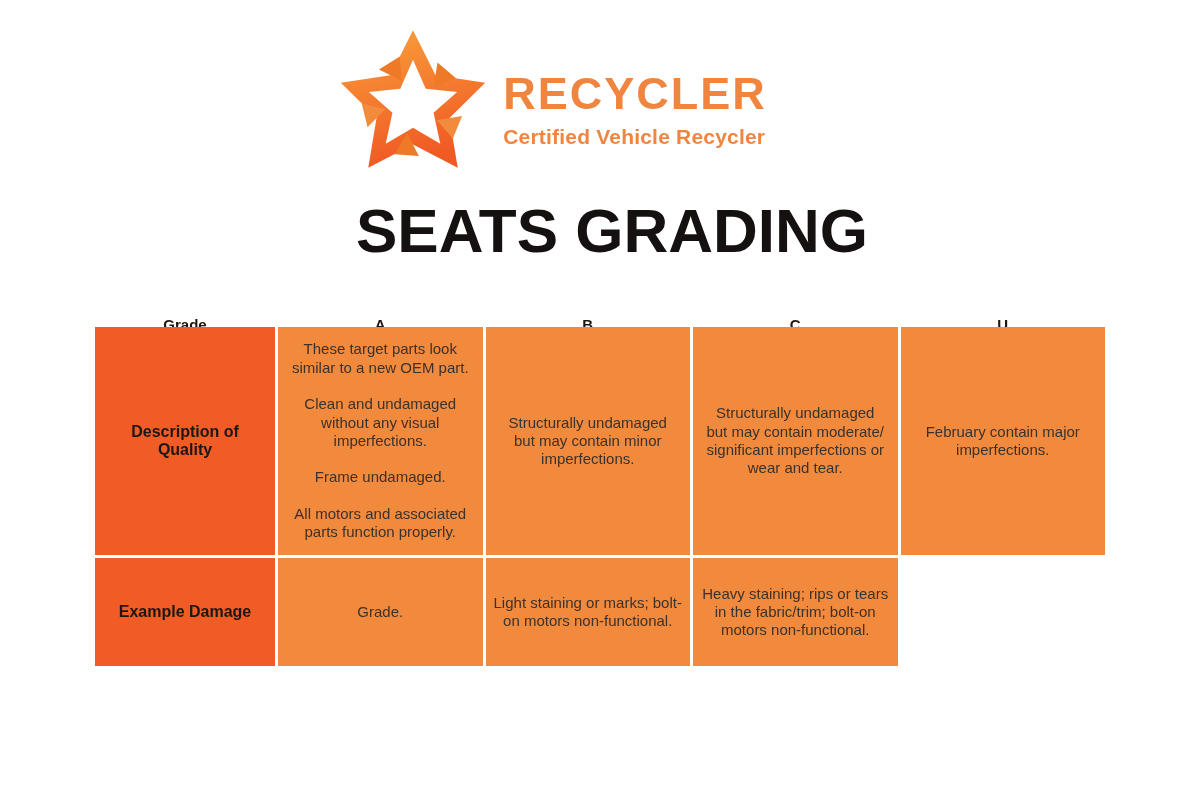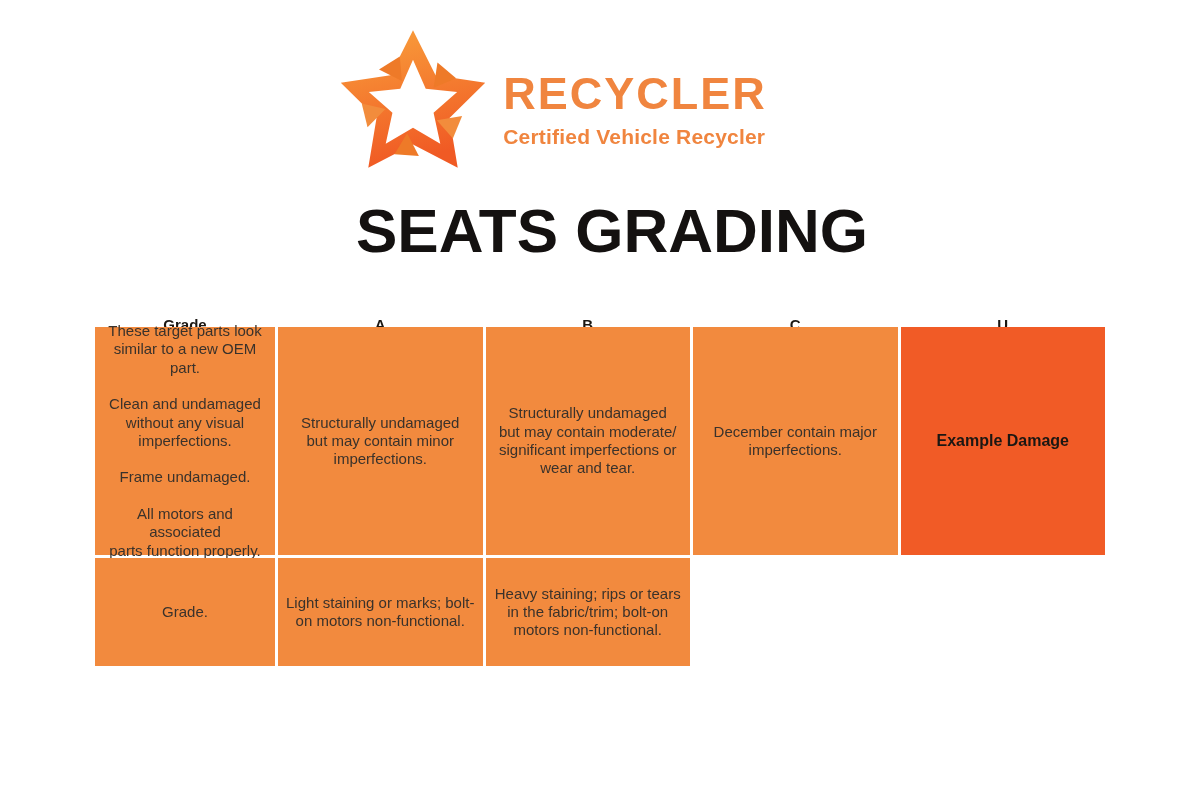--- a/index.html
+++ b/index.html
@@ -105,20 +105,23 @@
   <div class="cell head-cell">
     <span>B</span>
   </div>
   <div class="cell head-cell">
     <span>C</span>
   </div>
   <div class="cell head-cell">
     <span>U</span>
   </div>
 
+  <div class="cell label-cell">
+    <span>Description of Quality</span>
+  </div>
   <div class="cell data-cell">
     <span>These target parts look
 similar to a new OEM part.
 
 Clean and undamaged
 without any visual
 imperfections.
 
 Frame undamaged.
 
@@ -130,21 +133,21 @@
 but may contain minor
 imperfections.</span>
   </div>
   <div class="cell data-cell">
     <span>Structurally undamaged
 but may contain moderate/
 significant imperfections or
 wear and tear.</span>
   </div>
   <div class="cell data-cell">
-    <span>December contain major
+    <span>February contain major
 imperfections.</span>
   </div>
 
   <div class="cell label-cell">
     <span>Example Damage</span>
   </div>
   <div class="cell data-cell">
     <span>Grade.</span>
   </div>
   <div class="cell data-cell">

